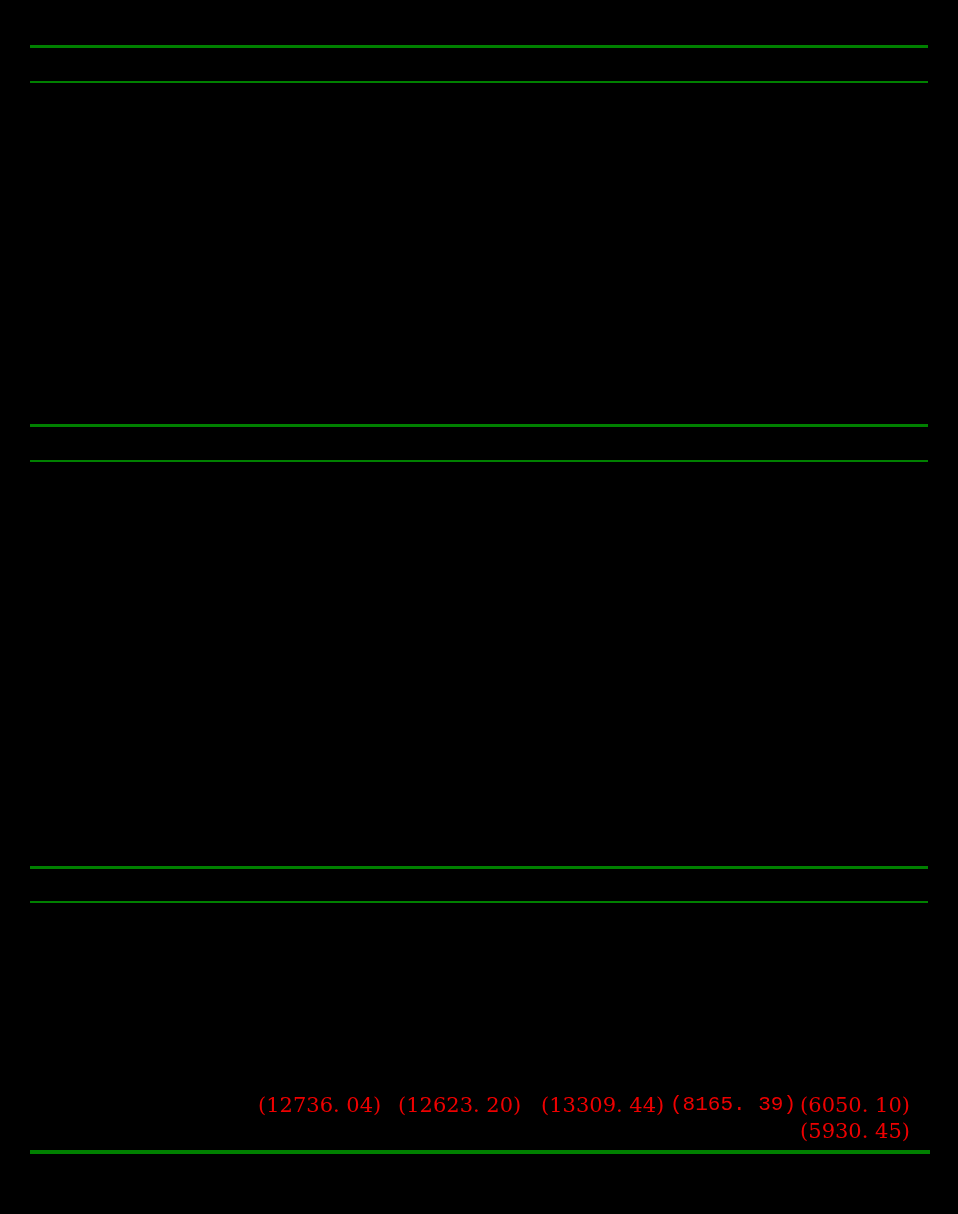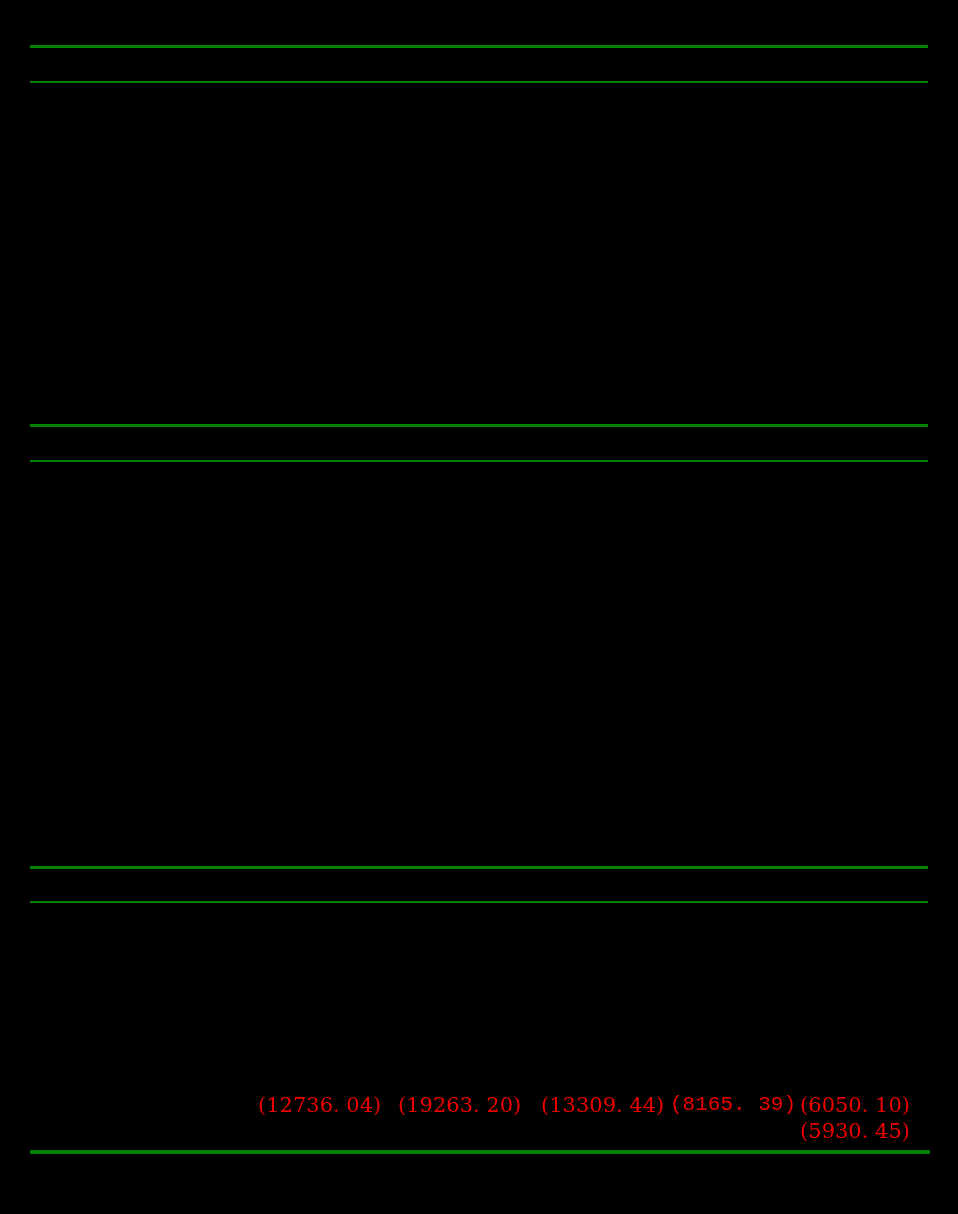--- a/index.html
+++ b/index.html
@@ -53,21 +53,21 @@
   <div class="rule thick" style="top:45px"></div>
   <div class="rule thin" style="top:81px"></div>
 
   <div class="rule thick" style="top:424px"></div>
   <div class="rule thin" style="top:460px"></div>
 
   <div class="rule thick" style="top:866px"></div>
   <div class="rule thin" style="top:901px"></div>
 
   <div class="neg-cell r1 c1">(12736. 04)</div>
-  <div class="neg-cell r1 c2">(19263. 20)</div>
+  <div class="neg-cell r1 c2">(12623. 20)</div>
   <div class="neg-cell r1 c3">(13309. 44)</div>
   <div class="neg-cell r1 c4">(8165. 39)</div>
   <div class="neg-cell r1 c5">(6050. 10)</div>
 
   <div class="neg-cell r2 c5">(5930. 45)</div>
 
   <div class="rule thick bottom" style="top:1150px"></div>
 
 </div>
 

